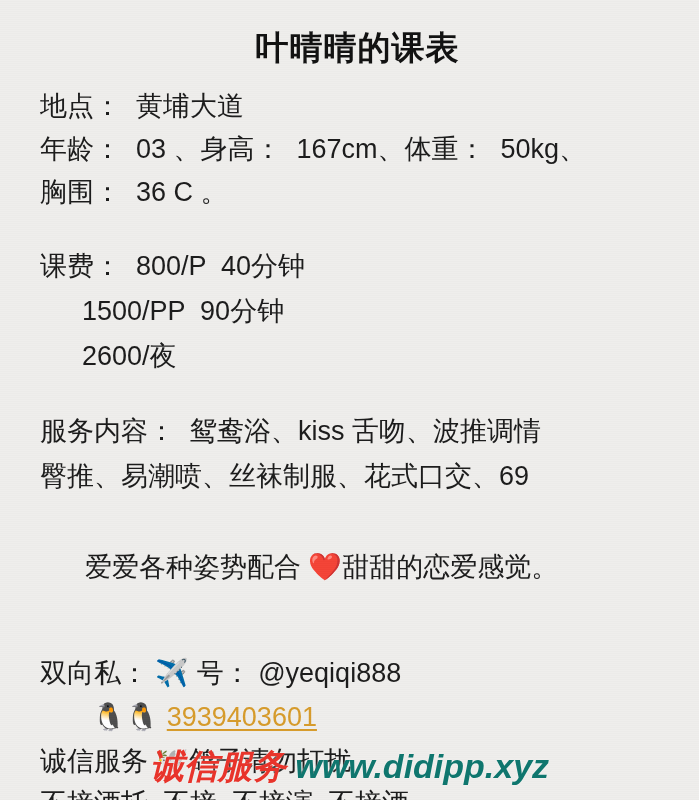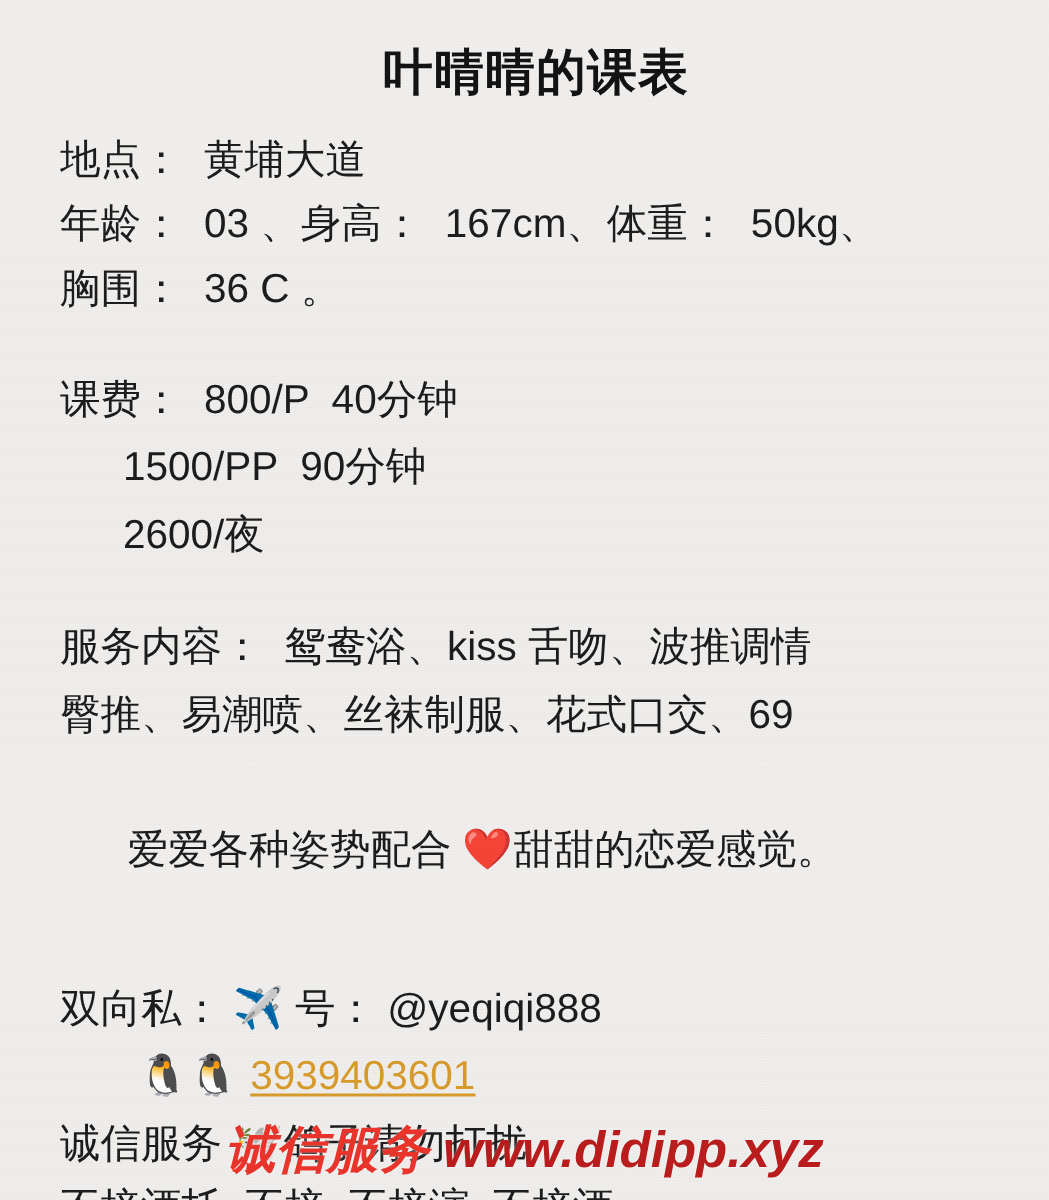--- a/index.html
+++ b/index.html
@@ -72,21 +72,21 @@
     font-size: 34px;
     font-weight: bold;
     font-style: italic;
     color: #e8342b;
     letter-spacing: 0px;
     z-index: 5;
     pointer-events: none;
     text-shadow: 0 0 2px rgba(255,255,255,0.6);
   }
   .wm-left { color: #e8342b; }
-  .wm-right { color: #b91c1c; }
+  .wm-right { color: #0f766e; }
   .noise {
     position: absolute;
     inset: 0;
     pointer-events: none;
     background:
       repeating-linear-gradient(0deg, rgba(0,0,0,0.012) 0px, rgba(0,0,0,0.012) 1px, rgba(255,255,255,0.012) 1px, rgba(255,255,255,0.012) 2px);
     z-index: 1;
   }
 </style>
 </head>

